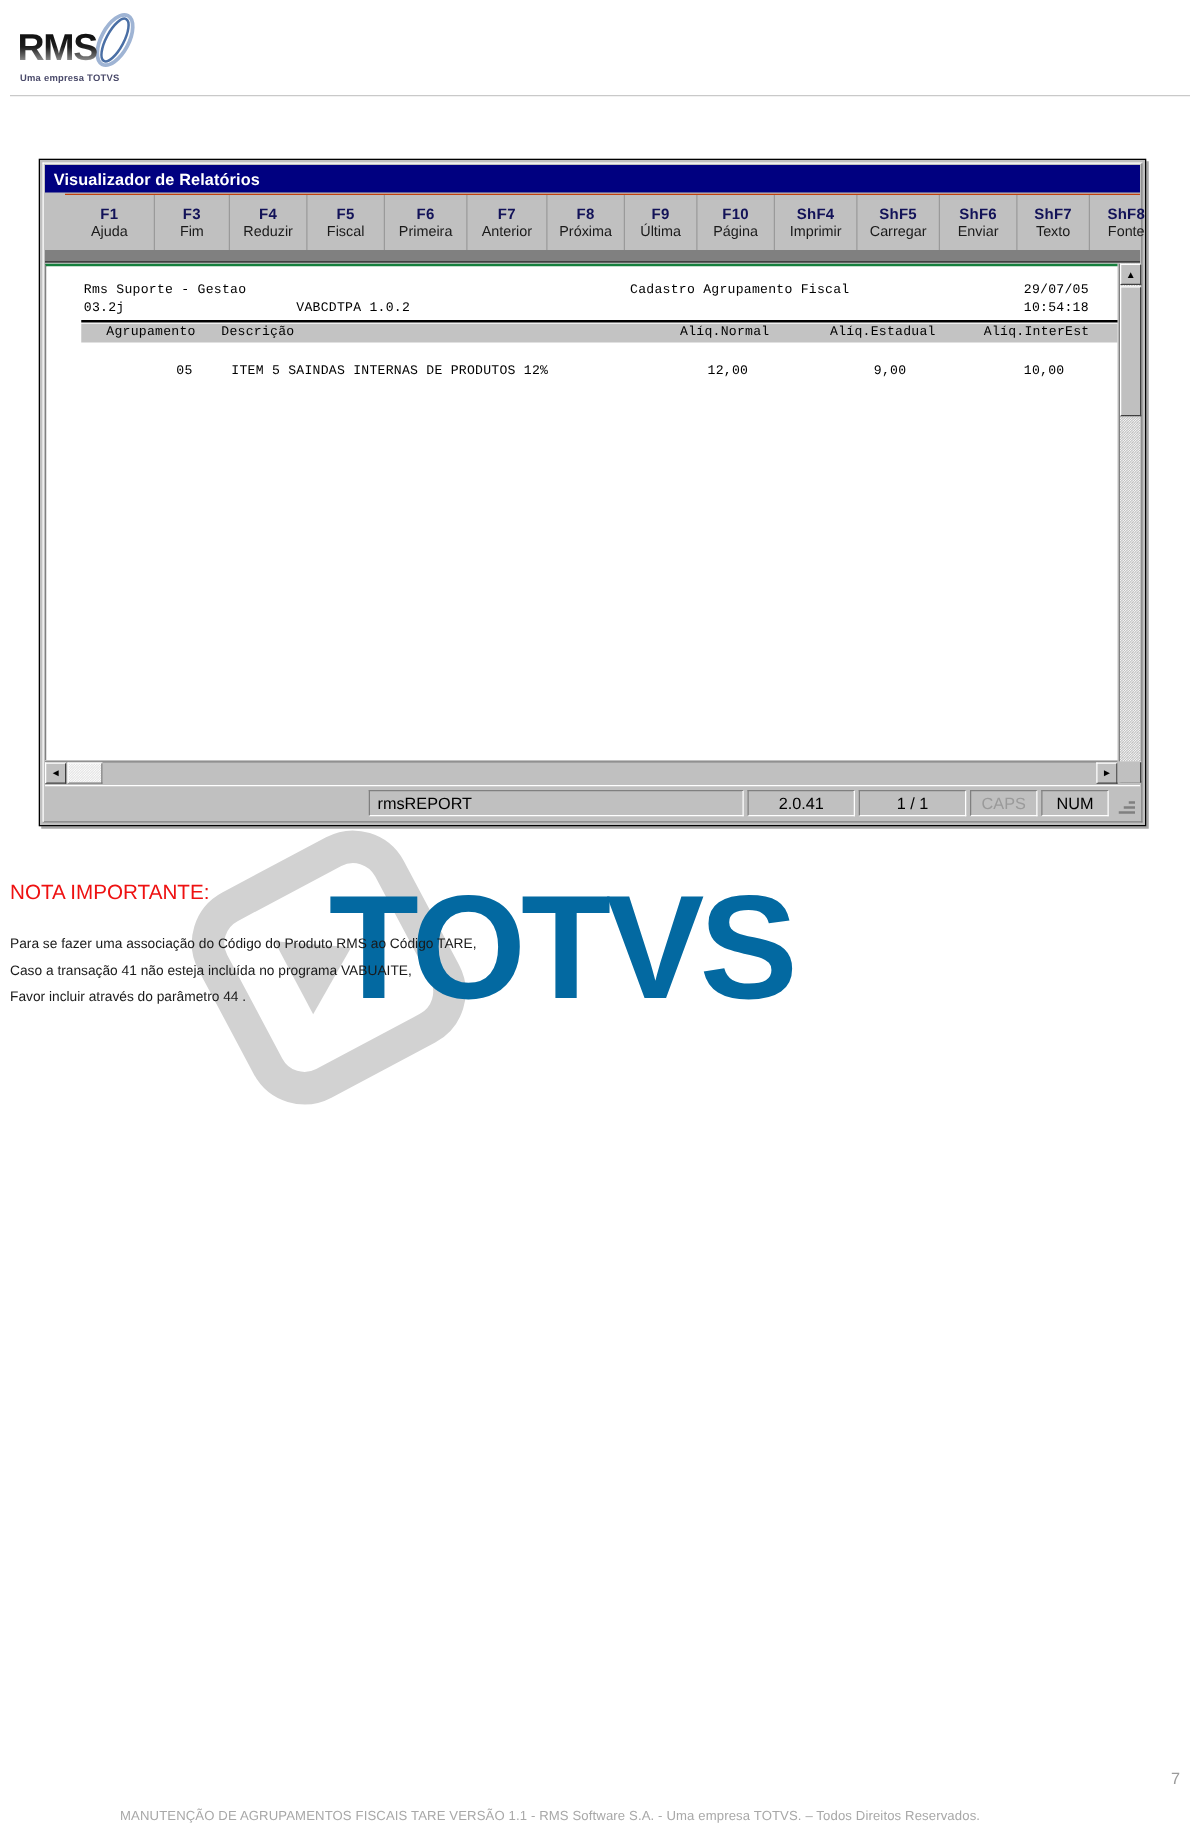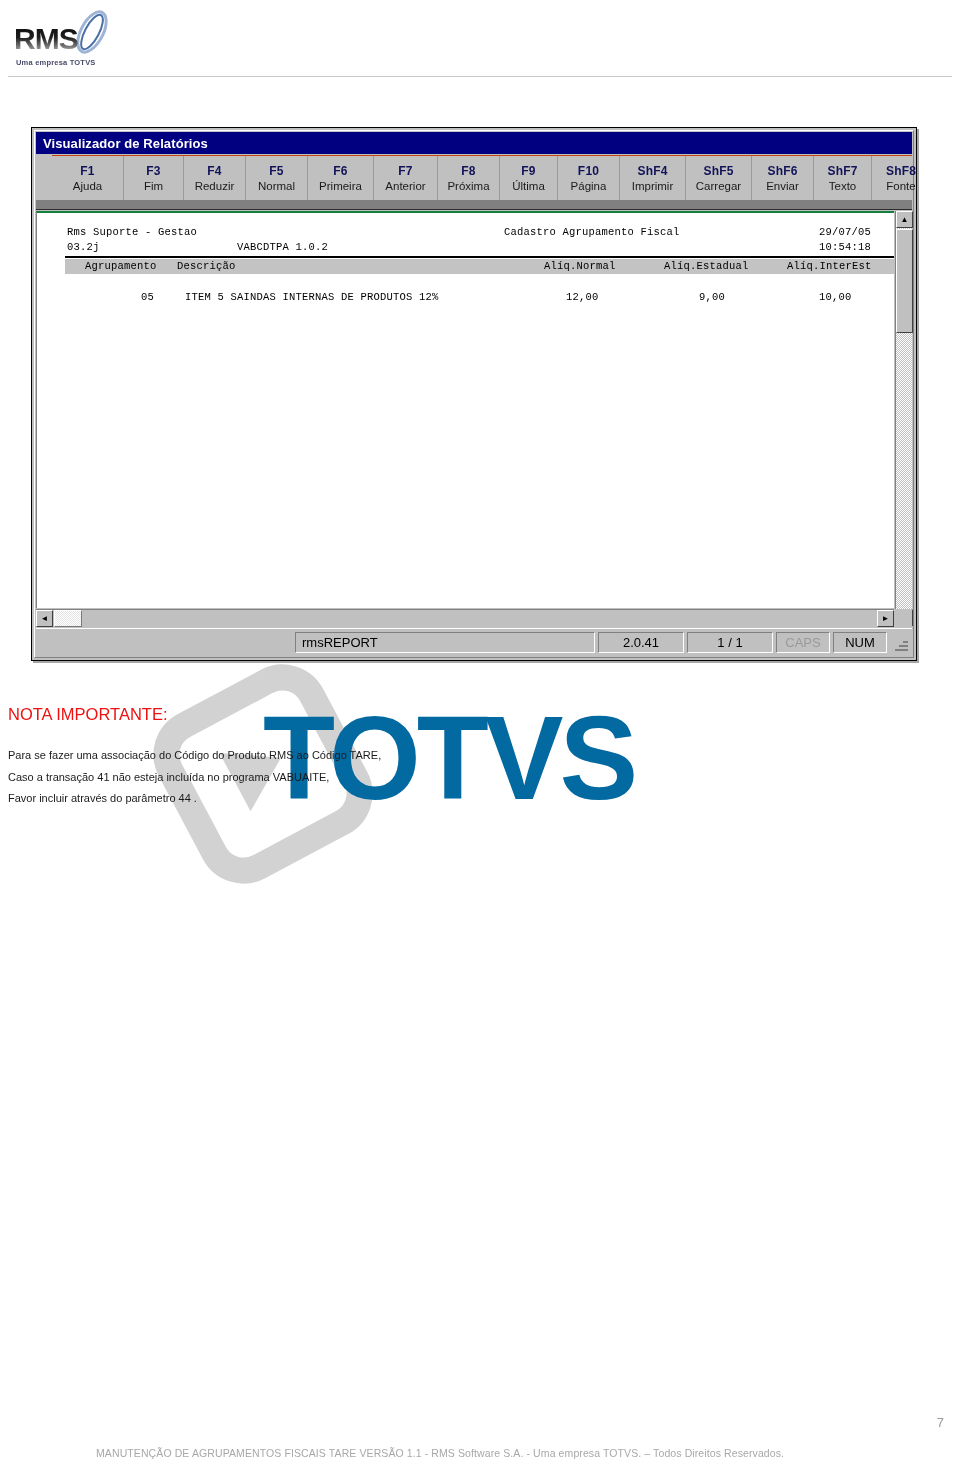--- a/index.html
+++ b/index.html
@@ -290,21 +290,21 @@
       <div class="tb-btn" style="width: 60px;">
         <div class="tb-key">F3</div>
         <div class="tb-lab">Fim</div>
       </div>
       <div class="tb-btn" style="width: 62px;">
         <div class="tb-key">F4</div>
         <div class="tb-lab">Reduzir</div>
       </div>
       <div class="tb-btn" style="width: 62px;">
         <div class="tb-key">F5</div>
-        <div class="tb-lab">Normal</div>
+        <div class="tb-lab">Fiscal</div>
       </div>
       <div class="tb-btn" style="width: 66px;">
         <div class="tb-key">F6</div>
         <div class="tb-lab">Primeira</div>
       </div>
       <div class="tb-btn" style="width: 64px;">
         <div class="tb-key">F7</div>
         <div class="tb-lab">Anterior</div>
       </div>
       <div class="tb-btn" style="width: 62px;">

